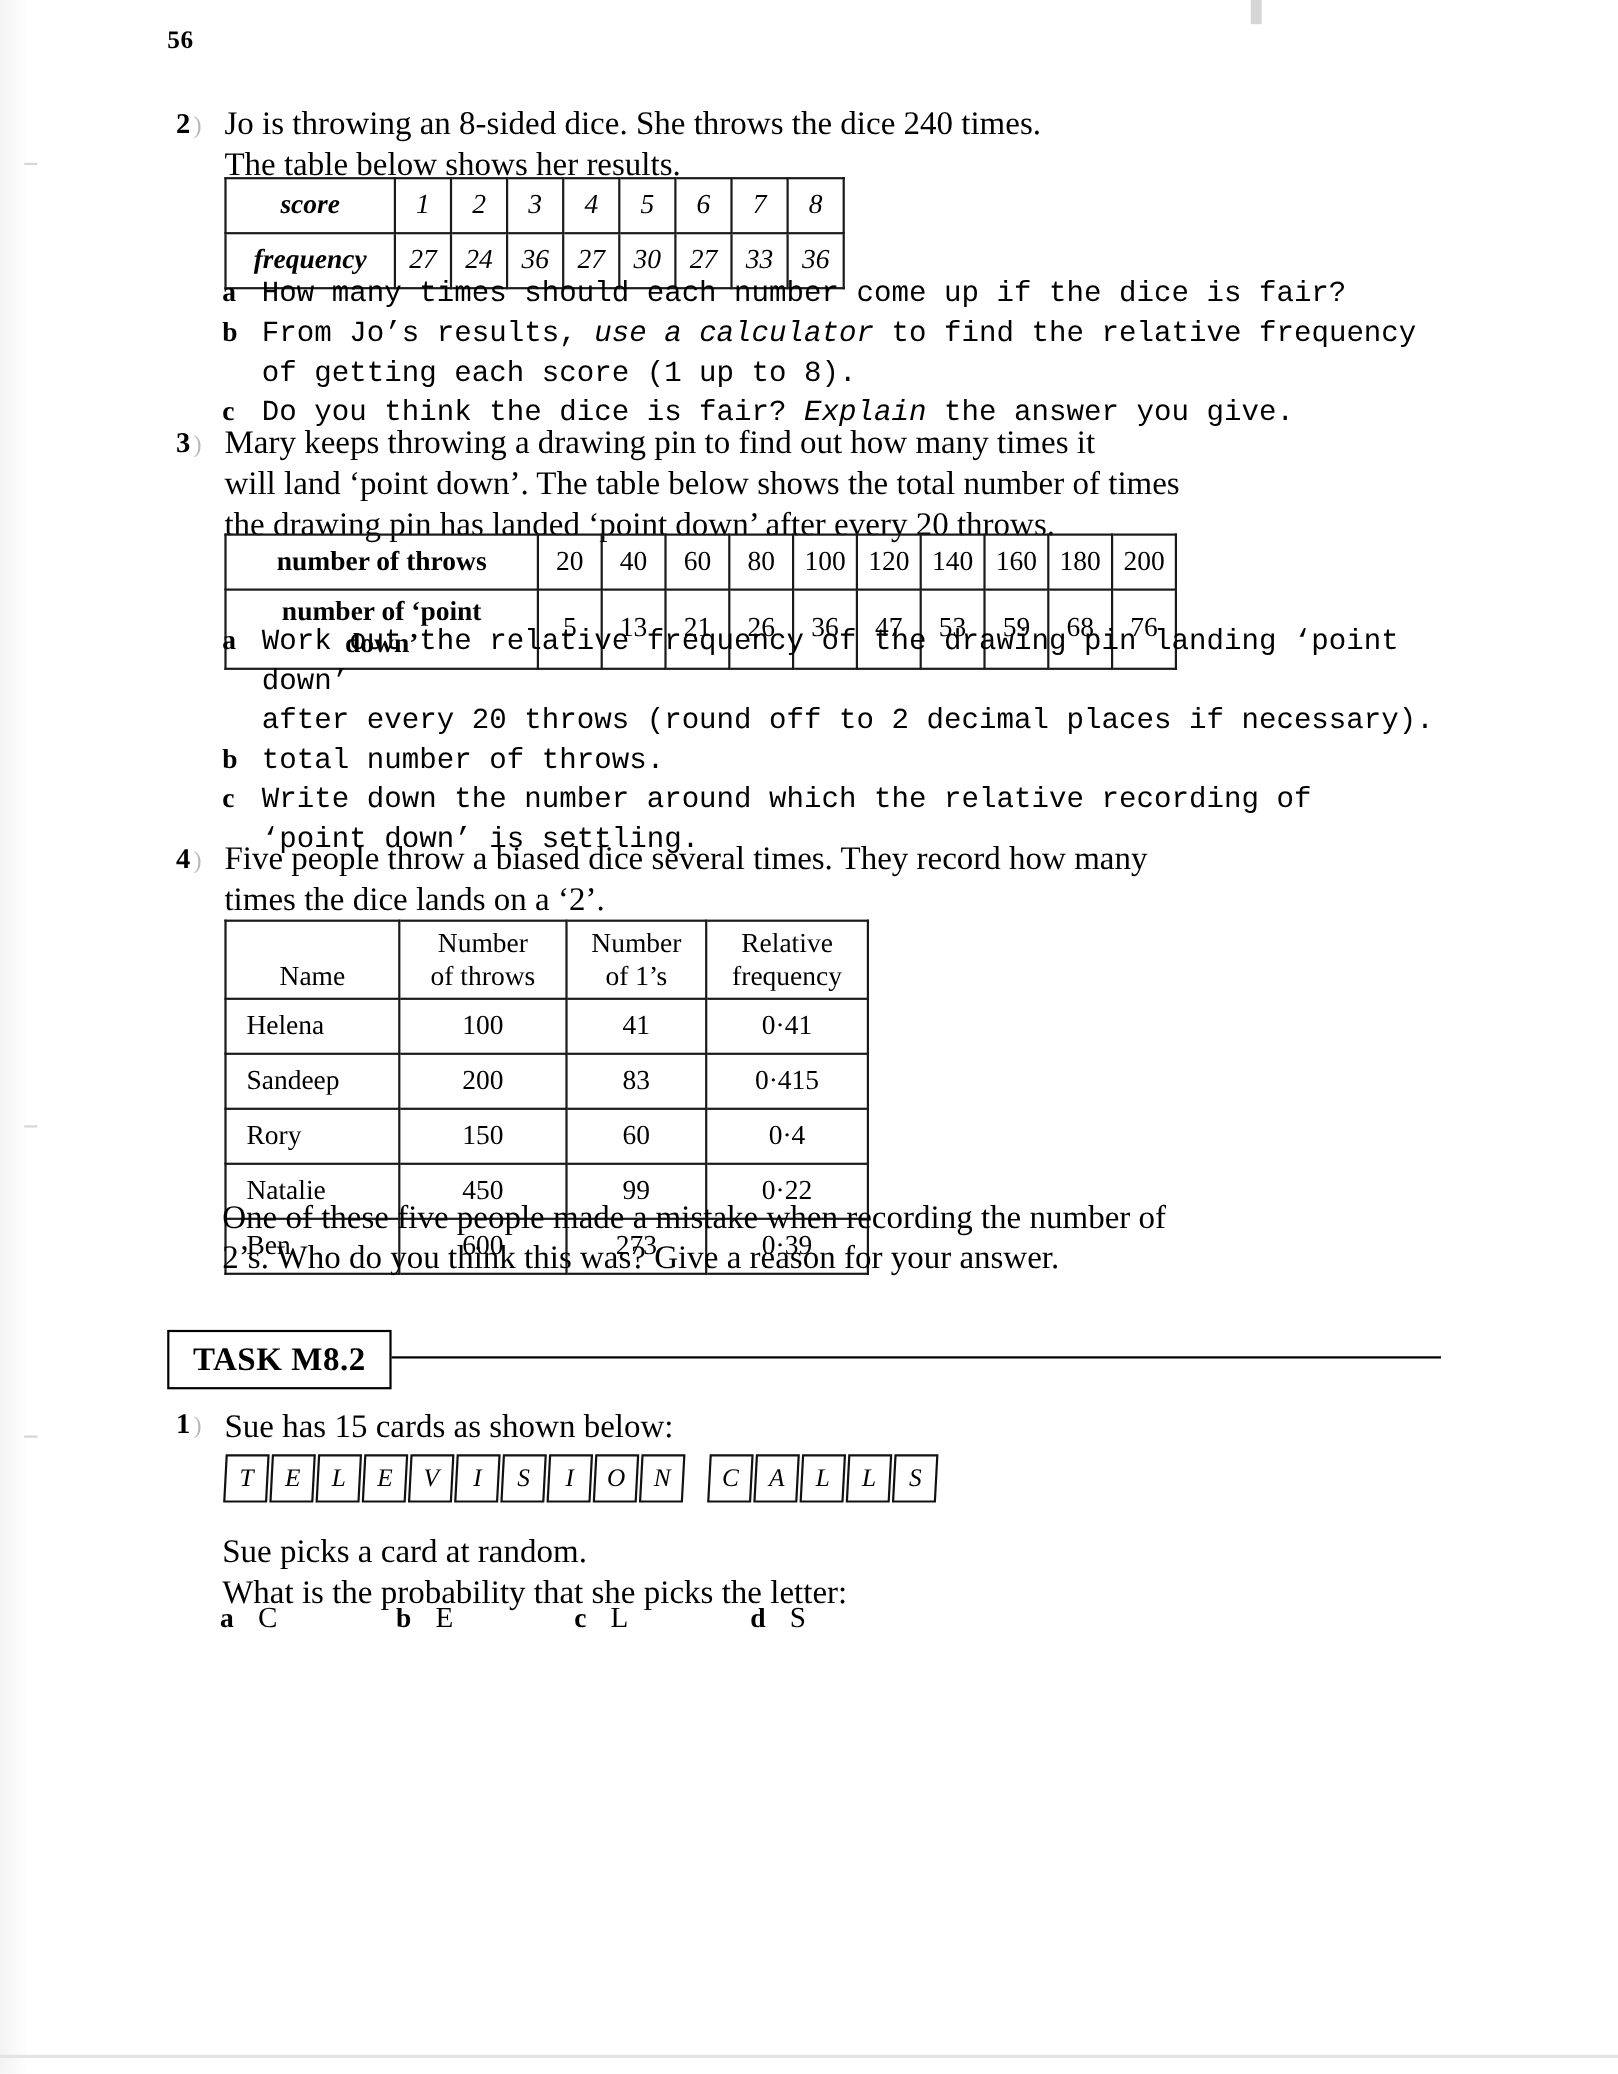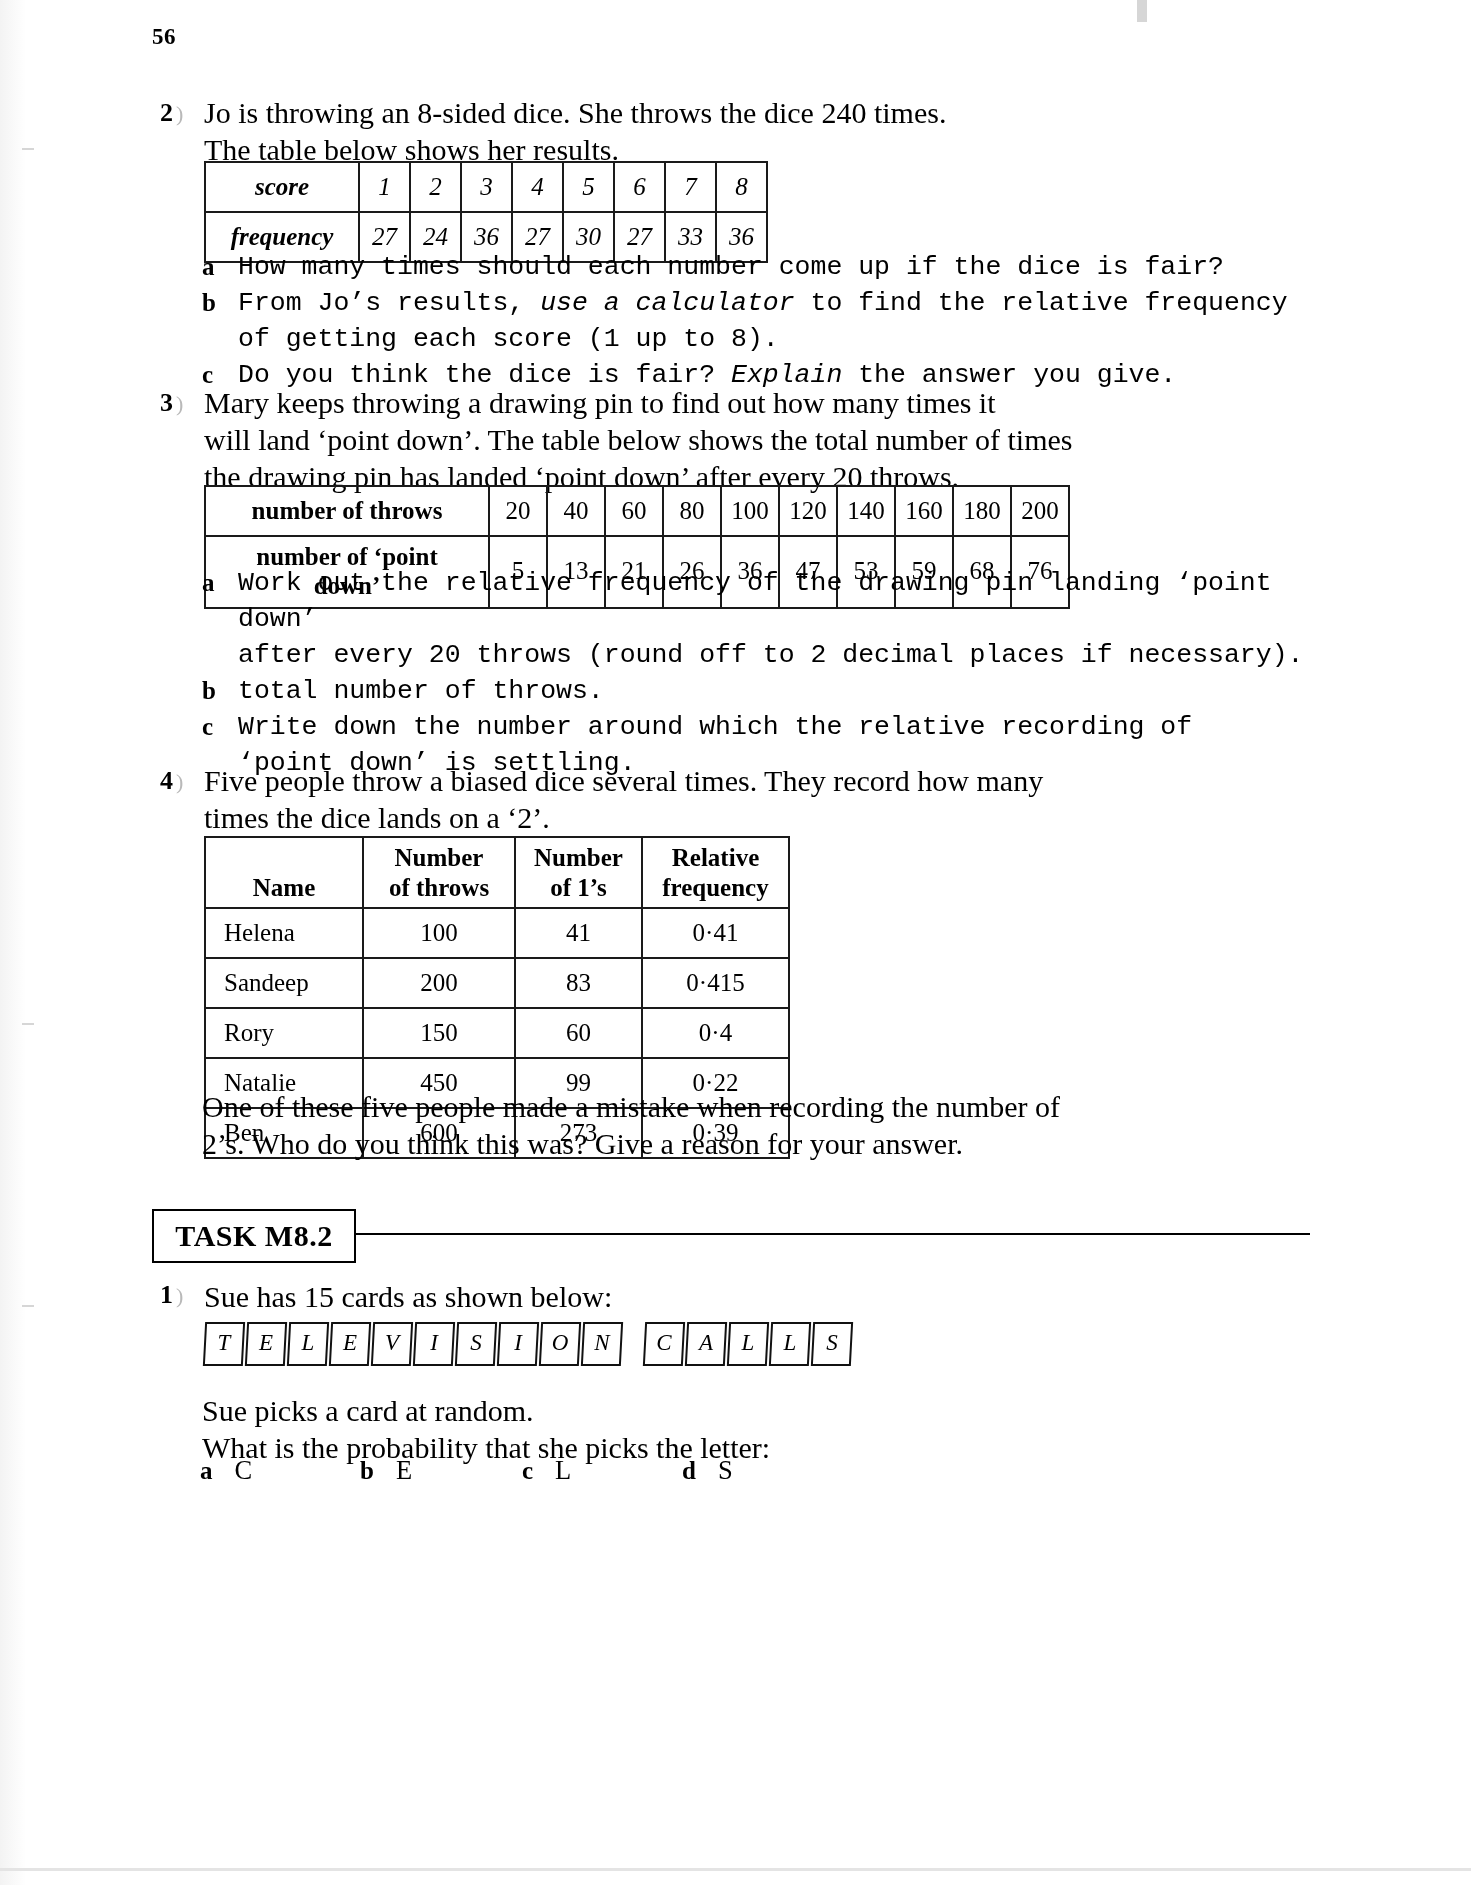--- a/index.html
+++ b/index.html
@@ -102,21 +102,21 @@
   #table-throws td, #table-throws th { height: 36px; }
   #table-throws th.rowhead { width: 250px; }
   #table-throws td.val { width: 44px; }
 
   #table-people { font-size: 25px; }
   #table-people td, #table-people th {
     height: 38px;
     padding: 5px 10px;
   }
   #table-people th {
-    font-weight: bold;
+    font-weight: normal;
     line-height: 1.18;
   }
   #table-people td.name { text-align: left; padding-left: 18px; width: 128px; }
   #table-people td.num  { width: 130px; }
   #table-people td.twos { width: 105px; }
   #table-people td.rf   { width: 125px; }
 
   
   .task-bar {
     position: absolute;

